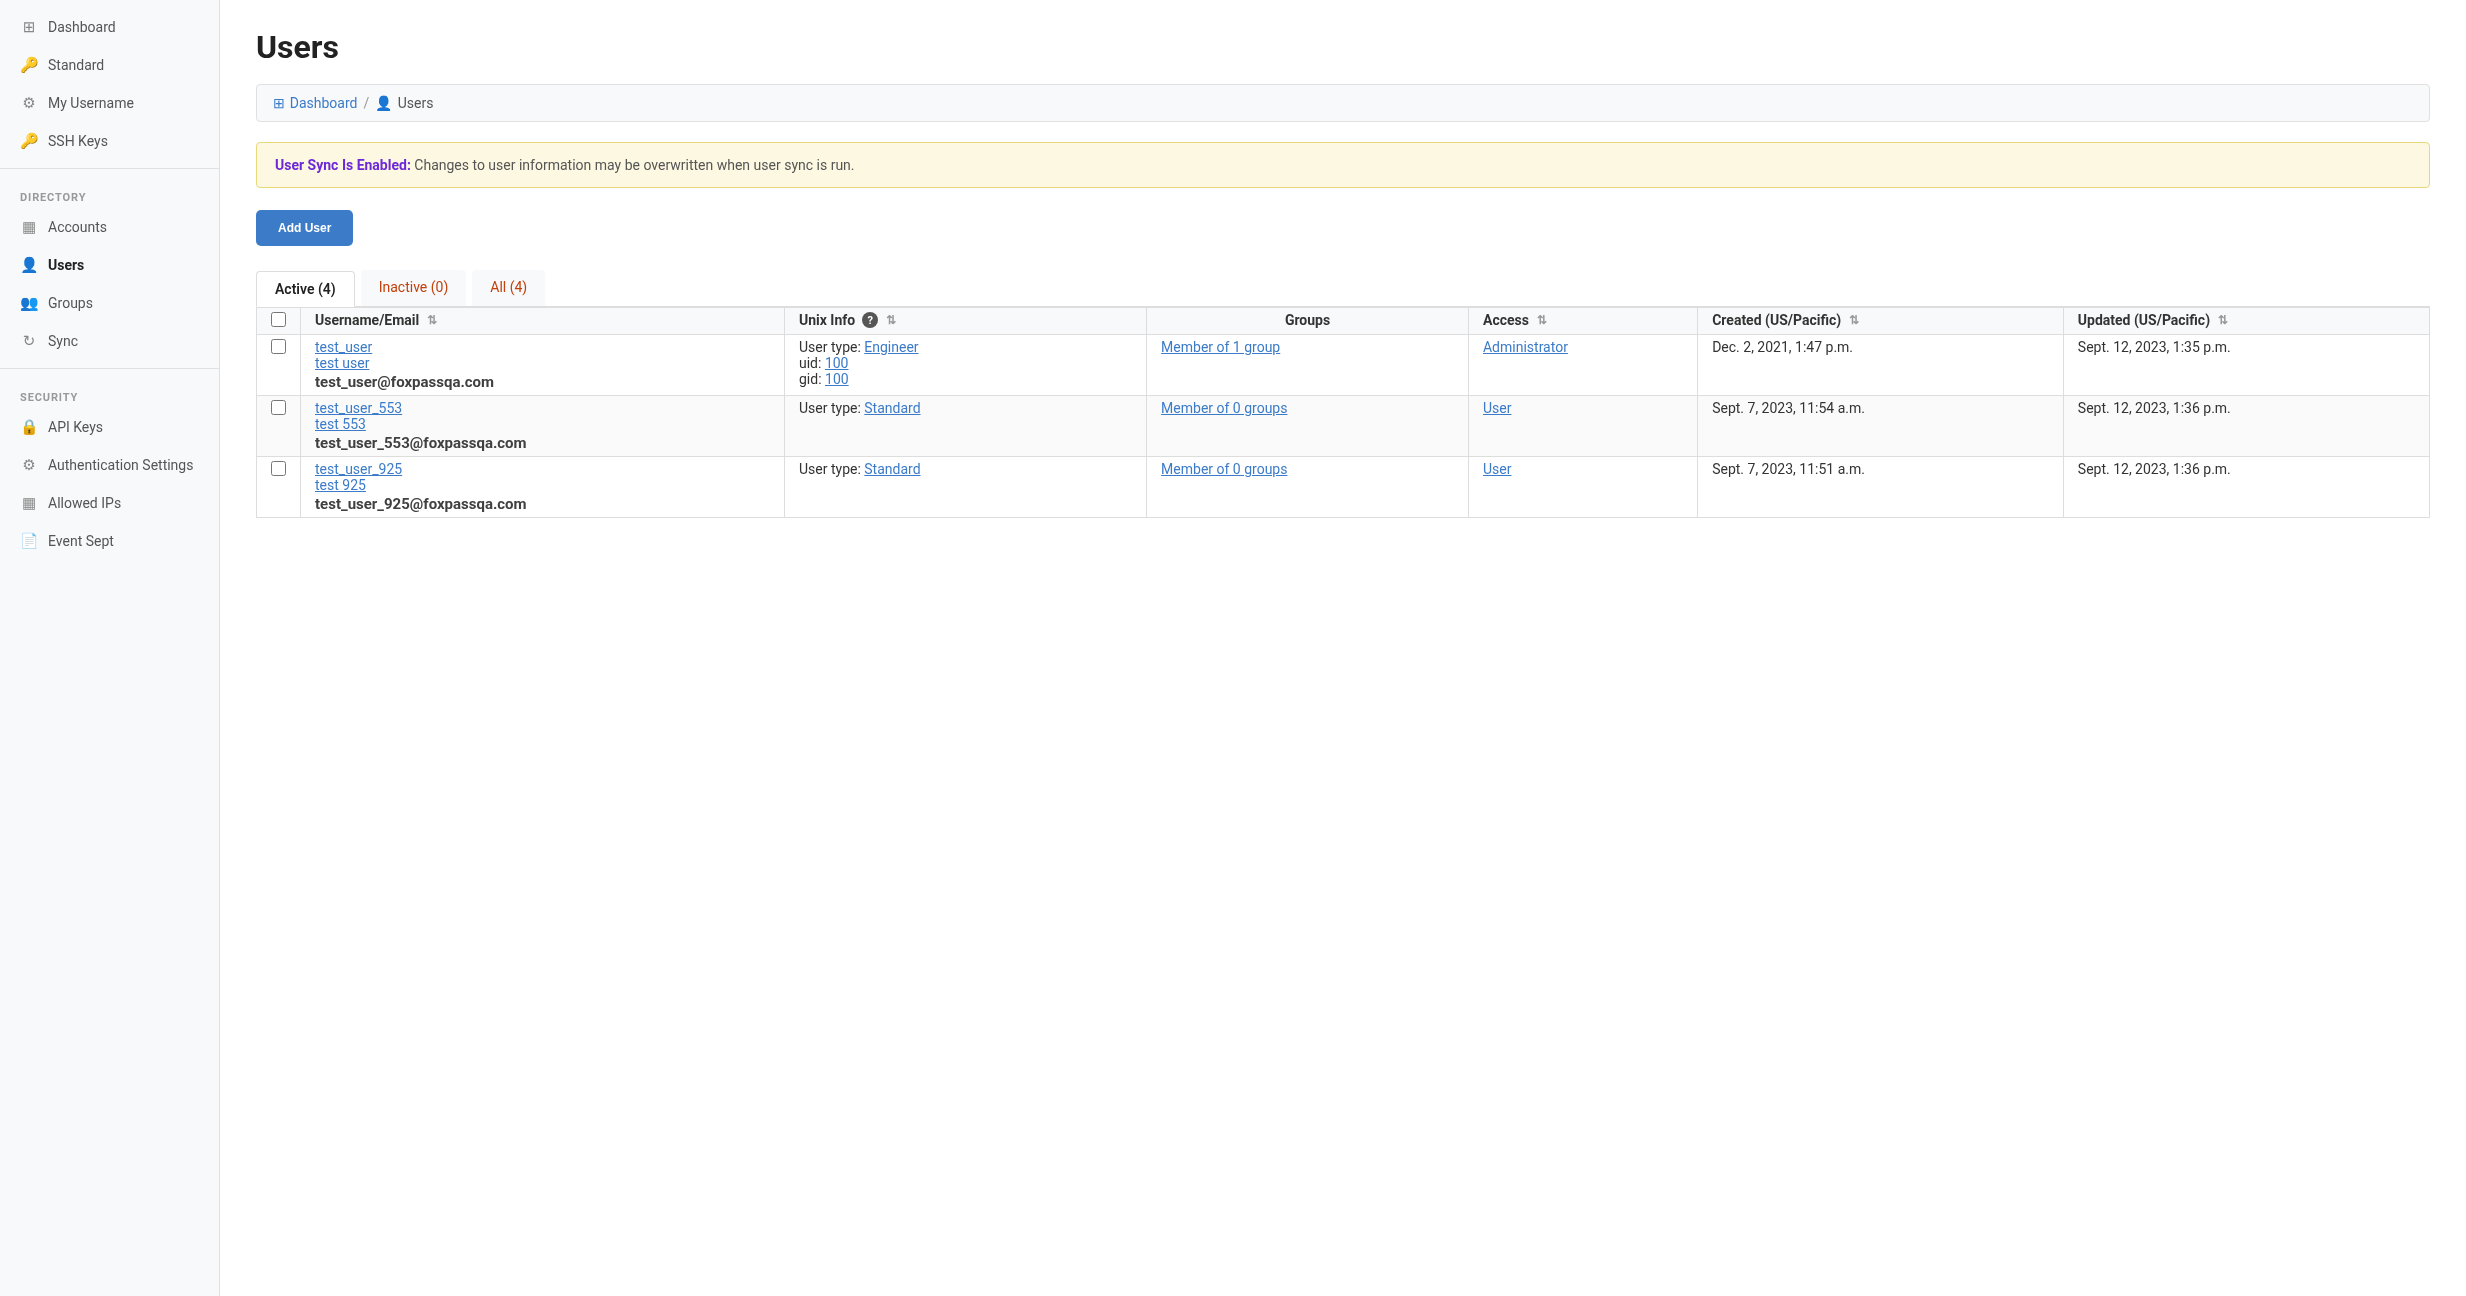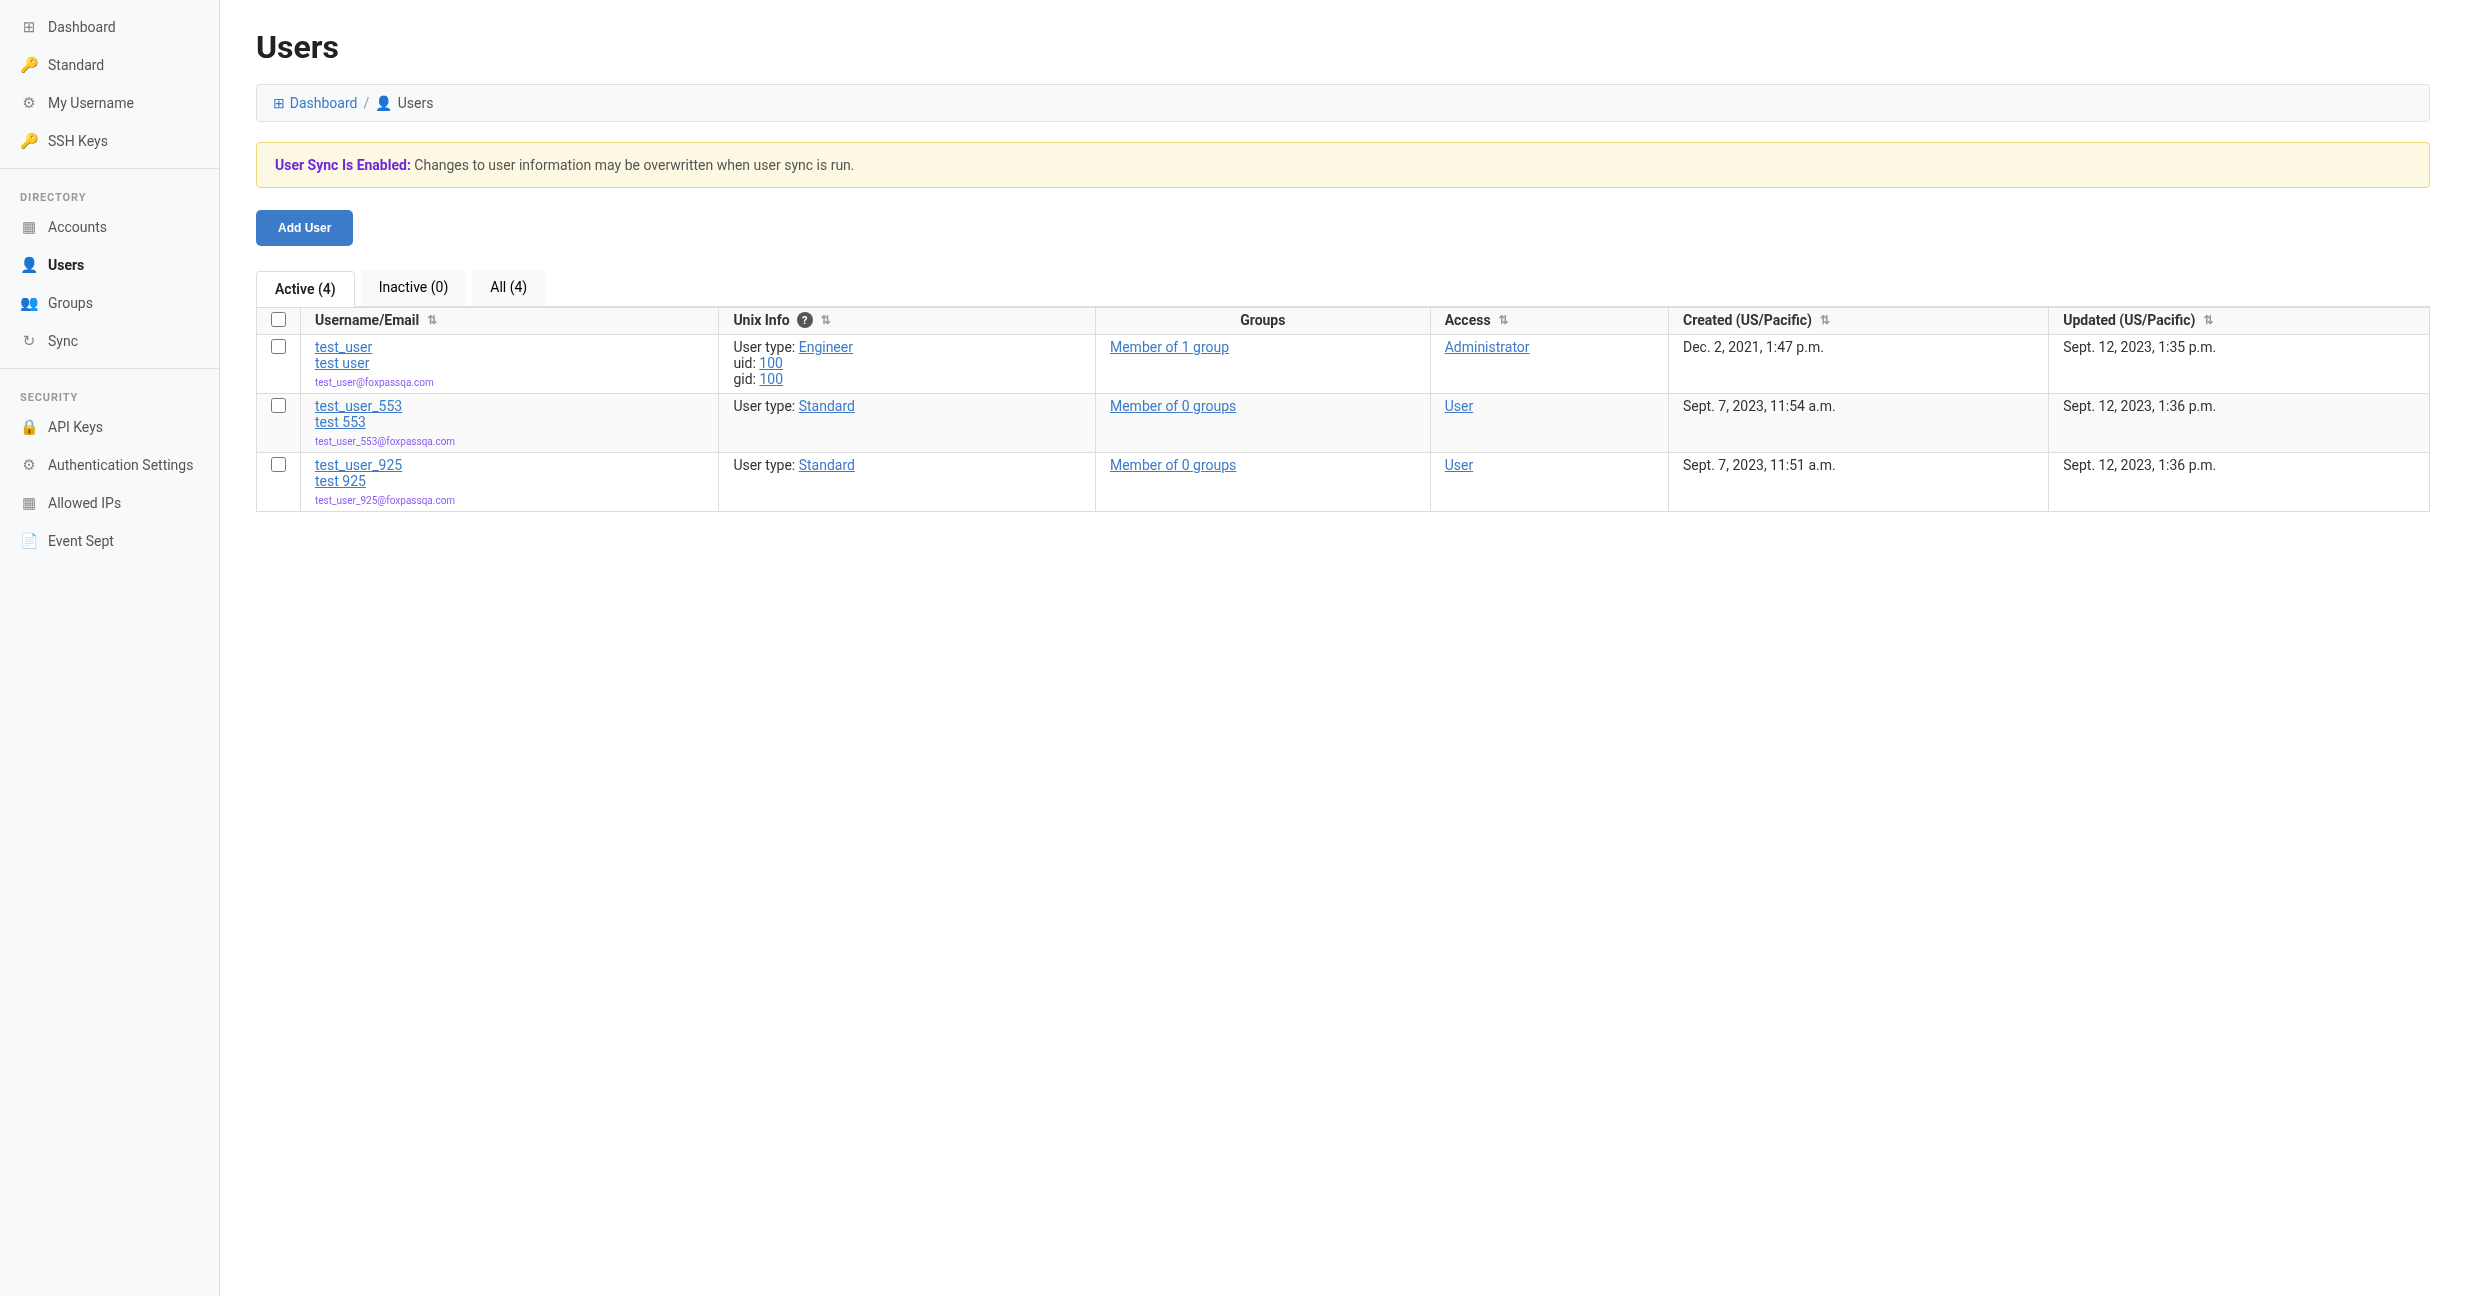--- a/index.html
+++ b/index.html
@@ -111,21 +111,21 @@
       color: #222;
       font-weight: 600;
       background: #fff;
       border-color: #ddd;
       border-bottom: 1px solid #fff;
       position: relative;
       bottom: -1px;
       z-index: 1;
     }
     .tab:not(.active) { background: #f8f9fa; }
-    .tab-link { color: #000000; border: none; background: transparent; }
+    .tab-link { color: #c2410c; border: none; background: transparent; }
 
     
     .users-table {
       width: 100%;
       border-collapse: collapse;
       border: 1px solid #ddd;
       margin-top: 0;
     }
     .users-table th, .users-table td {
       padding: 4px 14px;
@@ -142,21 +142,21 @@
     .users-table tr:nth-child(even) { background: #fafafa; }
     .col-username { min-width: 200px; }
     .col-unix { min-width: 180px; }
     .col-groups { min-width: 160px; }
     .col-access { min-width: 110px; }
     .col-created { min-width: 160px; }
     .col-updated { min-width: 160px; }
     .sort-icon { font-size: 12px; color: #999; margin-left: 4px; cursor: pointer; }
     .link { color: #3b7bc8; text-decoration: underline; cursor: pointer; }
     .user-fullname { color: #3b7bc8; text-decoration: underline; display: block; margin-bottom: 2px; font-size: 14px; }
-    .user-email { color: #8b5cf6; font-size: 10px; }
+    .user-email { color: #404040; font-size: 15px; font-weight: bold; }
     .th-sort { display: flex; align-items: center; gap: 4px; }
     .help-icon {
       display: inline-flex; align-items: center; justify-content: center;
       width: 16px; height: 16px;
       background: #555; color: #fff;
       border-radius: 50%;
       font-size: 11px;
       font-weight: 700;
       cursor: pointer;
       margin-left: 3px;

